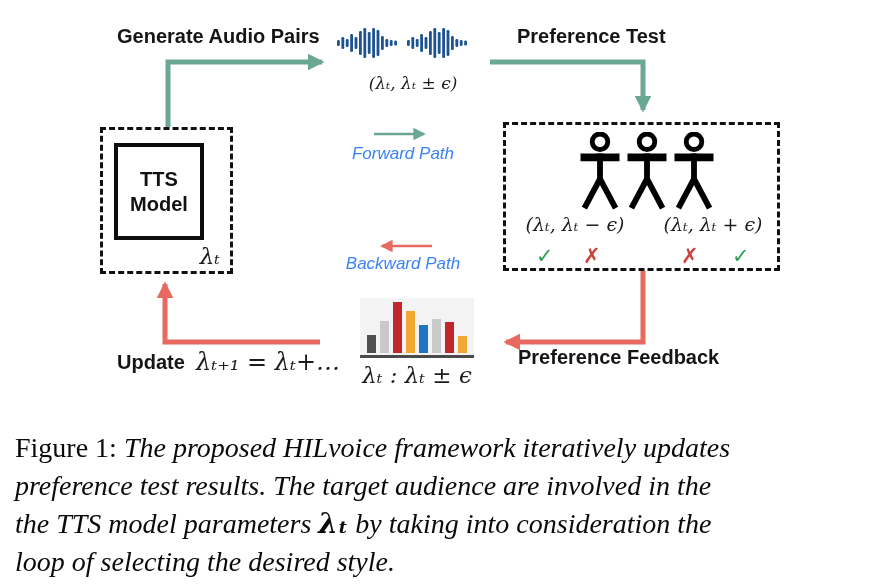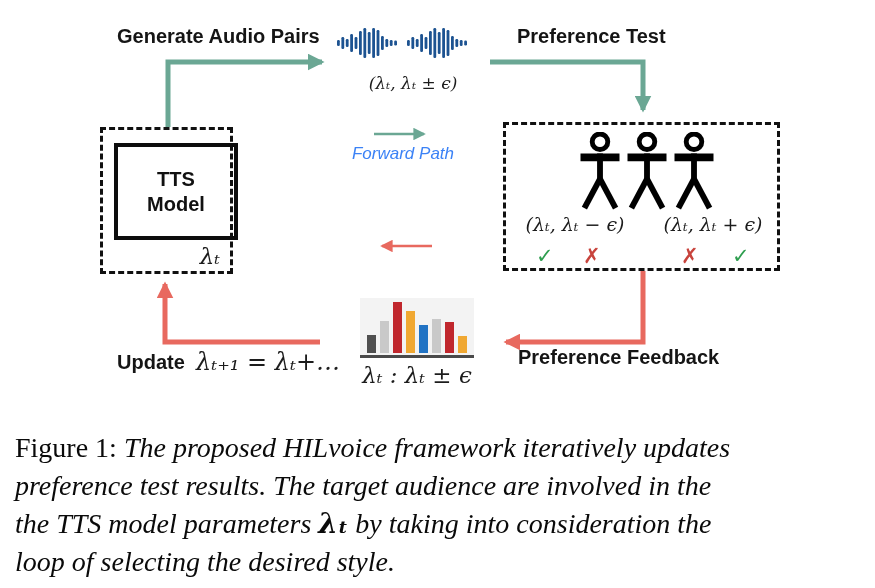--- a/index.html
+++ b/index.html
@@ -39,21 +39,21 @@
   .arrow-main { fill: none; stroke-width: 5; }
   .arrow-legend { fill: none; stroke-width: 2.5; }
   .teal-stroke { stroke: #6BA794; }
   .red-stroke { stroke: #E8695F; }
   
   #tts-outer {
     left: 100px; top: 127px; width: 133px; height: 147px;
     border: 3px dashed #111;
   }
   #tts-inner {
-    position: absolute; left: 11px; top: 13px; width: 124px; height: 97px;
+    position: absolute; left: 11px; top: 13px; width: 90px; height: 97px;
     border: 4px solid #0d0d0d;
     display: flex; flex-direction: column; align-items: center; justify-content: center;
     font-weight: bold; font-size: 20px; line-height: 1.25; text-align: center;
   }
   #tts-param { position: absolute; right: 10px; top: 113px; font-size: 23px; }
   
   #people-box {
     left: 503px; top: 122px; width: 277px; height: 149px;
     border: 3px dashed #111;
   }
@@ -145,20 +145,21 @@
       <rect x="49.4" y="12.0" width="2.8" height="8" rx="1.2" fill="#1D5391"></rect>
       <rect x="53.8" y="13.0" width="2.8" height="6" rx="1.2" fill="#1D5391"></rect>
       <rect x="58.2" y="13.5" width="2.8" height="5" rx="1.2" fill="#1D5391"></rect>
     </svg>
 
   <div class="abs bold-label" style="left:517px; top:25px;">Preference Test</div>
 
   <div class="abs math" style="left:348px; top:73px; width:130px; text-align:center; font-size:17px;">(λₜ, λₜ ± ϵ)</div>
 
   <div class="abs legend-text" style="left:335px; top:144px; width:136px;">Forward Path</div>
+  <div class="abs legend-text" style="left:332px; top:254px; width:142px;">Backward Path</div>
 
   <div class="abs" id="tts-outer">
     <div id="tts-inner">
       <span>TTS</span>
       <span>Model</span>
     </div>
     <span class="math" id="tts-param">λₜ</span>
   </div>
 
   <div class="abs" id="people-box">

